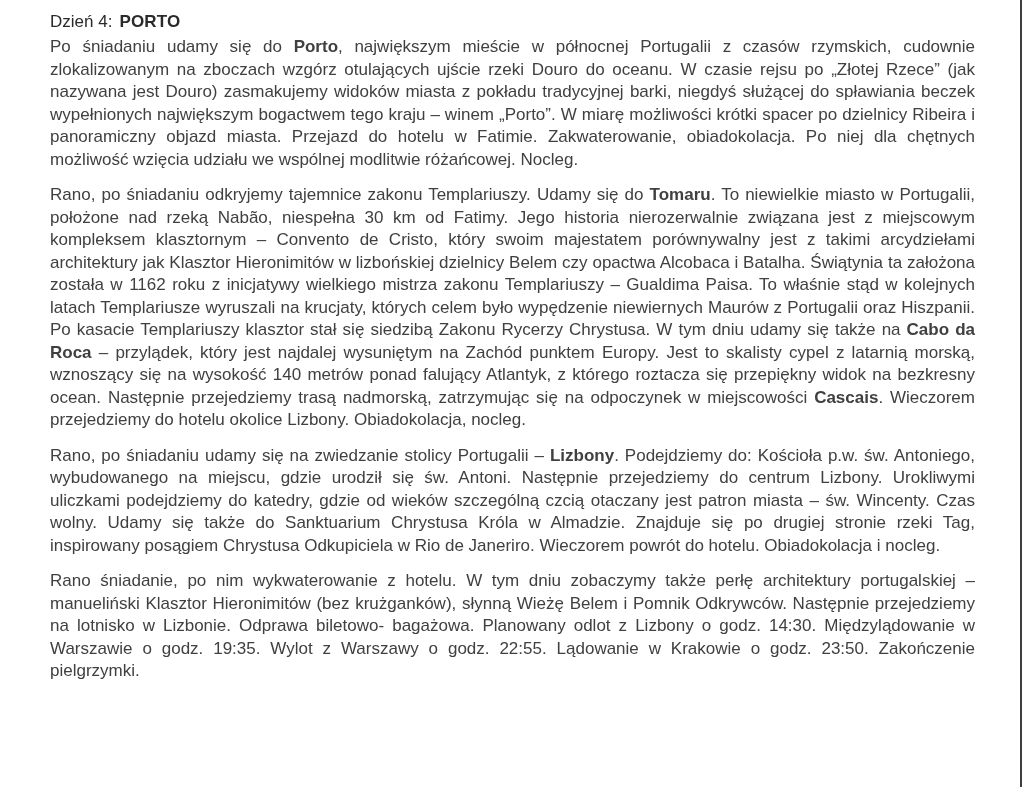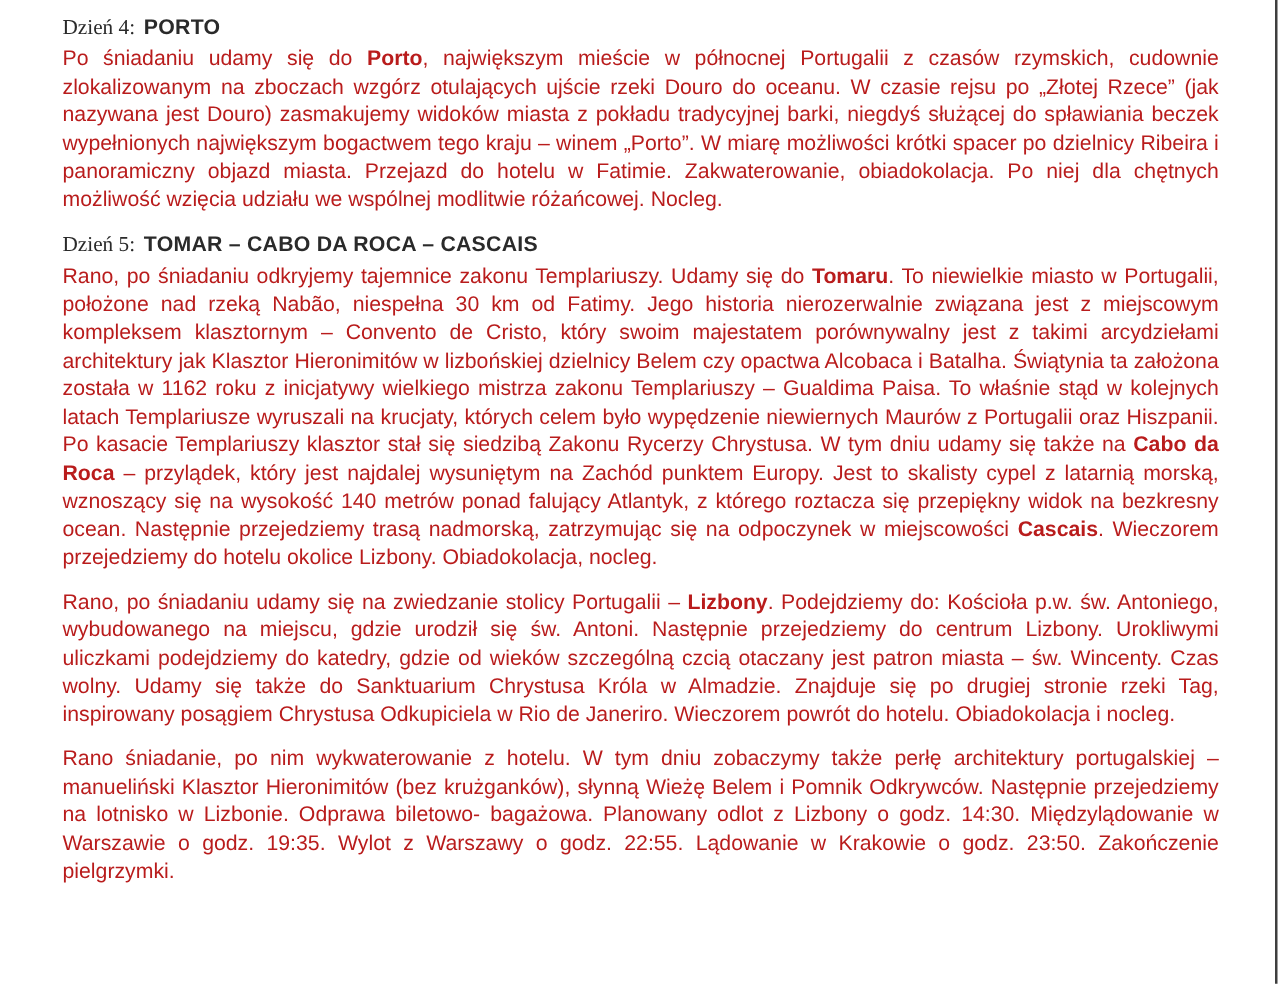--- a/index.html
+++ b/index.html
@@ -40,54 +40,50 @@
   }
   .day-heading {
     margin: 0 0 3px 0;
     font-size: 17px;
     line-height: 23px;
     font-weight: 400;
     color: #2a2a2a;
   }
   .day-label {
     font-weight: 400;
-    font-family: Liberation Serif, serif;
   }
   .day-title {
     font-weight: 700;
     margin-left: 7px;
     letter-spacing: 0.2px;
   }
   .day-body {
     margin: 0;
     font-size: 17px;
     line-height: 22.5px;
     text-align: justify;
-    color: #b91c1c;
+    color: #404040;
   }
   .day-body .bold-term {
     font-weight: 700;
   }
 </style>
 </head>
 <body>
 
 <div class="page">
   <div class="content" id="sections-root">
   <section class="day-section">
     <h2 class="day-heading">
       <span class="day-label">Dzień 4:</span><span class="day-title">PORTO</span>
     </h2>
     <p class="day-body"><span>Po śniadaniu udamy się do </span><span class="bold-term">Porto</span><span>, największym mieście w północnej Portugalii z czasów rzymskich, cudownie zlokalizowanym na zboczach wzgórz otulających ujście rzeki Douro do oceanu. W czasie rejsu po „Złotej Rzece” (jak nazywana jest Douro) zasmakujemy widoków miasta z pokładu tradycyjnej barki, niegdyś służącej do spławiania beczek wypełnionych największym bogactwem tego kraju – winem „Porto”. W miarę możliwości krótki spacer po dzielnicy Ribeira i panoramiczny objazd miasta. Przejazd do hotelu w Fatimie. Zakwaterowanie, obiadokolacja. Po niej dla chętnych możliwość wzięcia udziału we wspólnej modlitwie różańcowej. Nocleg.</span></p>
   </section>
 
   <section class="day-section">
-    <h2 class="day-heading">
-      <span class="day-label">Dzień 5:</span><span class="day-title">TOMAR – CABO DA ROCA – CASCAIS</span>
-    </h2>
     <p class="day-body"><span>Rano, po śniadaniu odkryjemy tajemnice zakonu Templariuszy. Udamy się do </span><span class="bold-term">Tomaru</span><span>. To niewielkie miasto w Portugalii, położone nad rzeką Nabão, niespełna 30 km od Fatimy. Jego historia nierozerwalnie związana jest z miejscowym kompleksem klasztornym – Convento de Cristo, który swoim majestatem porównywalny jest z takimi arcydziełami architektury jak Klasztor Hieronimitów w lizbońskiej dzielnicy Belem czy opactwa Alcobaca i Batalha. Świątynia ta założona została w 1162 roku z inicjatywy wielkiego mistrza zakonu Templariuszy – Gualdima Paisa. To właśnie stąd w kolejnych latach Templariusze wyruszali na krucjaty, których celem było wypędzenie niewiernych Maurów z Portugalii oraz Hiszpanii. Po kasacie Templariuszy klasztor stał się siedzibą Zakonu Rycerzy Chrystusa. W tym dniu udamy się także na </span><span class="bold-term">Cabo da Roca</span><span> – przylądek, który jest najdalej wysuniętym na Zachód punktem Europy. Jest to skalisty cypel z latarnią morską, wznoszący się na wysokość 140 metrów ponad falujący Atlantyk, z którego roztacza się przepiękny widok na bezkresny ocean. Następnie przejedziemy trasą nadmorską, zatrzymując się na odpoczynek w miejscowości </span><span class="bold-term">Cascais</span><span>. Wieczorem przejedziemy do hotelu okolice Lizbony. Obiadokolacja, nocleg.</span></p>
   </section>
 
   <section class="day-section">
     <p class="day-body"><span>Rano, po śniadaniu udamy się na zwiedzanie stolicy Portugalii – </span><span class="bold-term">Lizbony</span><span>. Podejdziemy do: Kościoła p.w. św. Antoniego, wybudowanego na miejscu, gdzie urodził się św. Antoni. Następnie przejedziemy do centrum Lizbony. Urokliwymi uliczkami podejdziemy do katedry, gdzie od wieków szczególną czcią otaczany jest patron miasta – św. Wincenty. Czas wolny. Udamy się także do Sanktuarium Chrystusa Króla w Almadzie. Znajduje się po drugiej stronie rzeki Tag, inspirowany posągiem Chrystusa Odkupiciela w Rio de Janeriro. Wieczorem powrót do hotelu. Obiadokolacja i nocleg.</span></p>
   </section>
 
   <section class="day-section">
     <p class="day-body"><span>Rano śniadanie, po nim wykwaterowanie z hotelu. W tym dniu zobaczymy także perłę architektury portugalskiej – manueliński Klasztor Hieronimitów (bez krużganków), słynną Wieżę Belem i Pomnik Odkrywców. Następnie przejedziemy na lotnisko w Lizbonie. Odprawa biletowo- bagażowa. Planowany odlot z Lizbony o godz. 14:30. Międzylądowanie w Warszawie o godz. 19:35. Wylot z Warszawy o godz. 22:55. Lądowanie w Krakowie o godz. 23:50. Zakończenie pielgrzymki.</span></p>
   </section>

